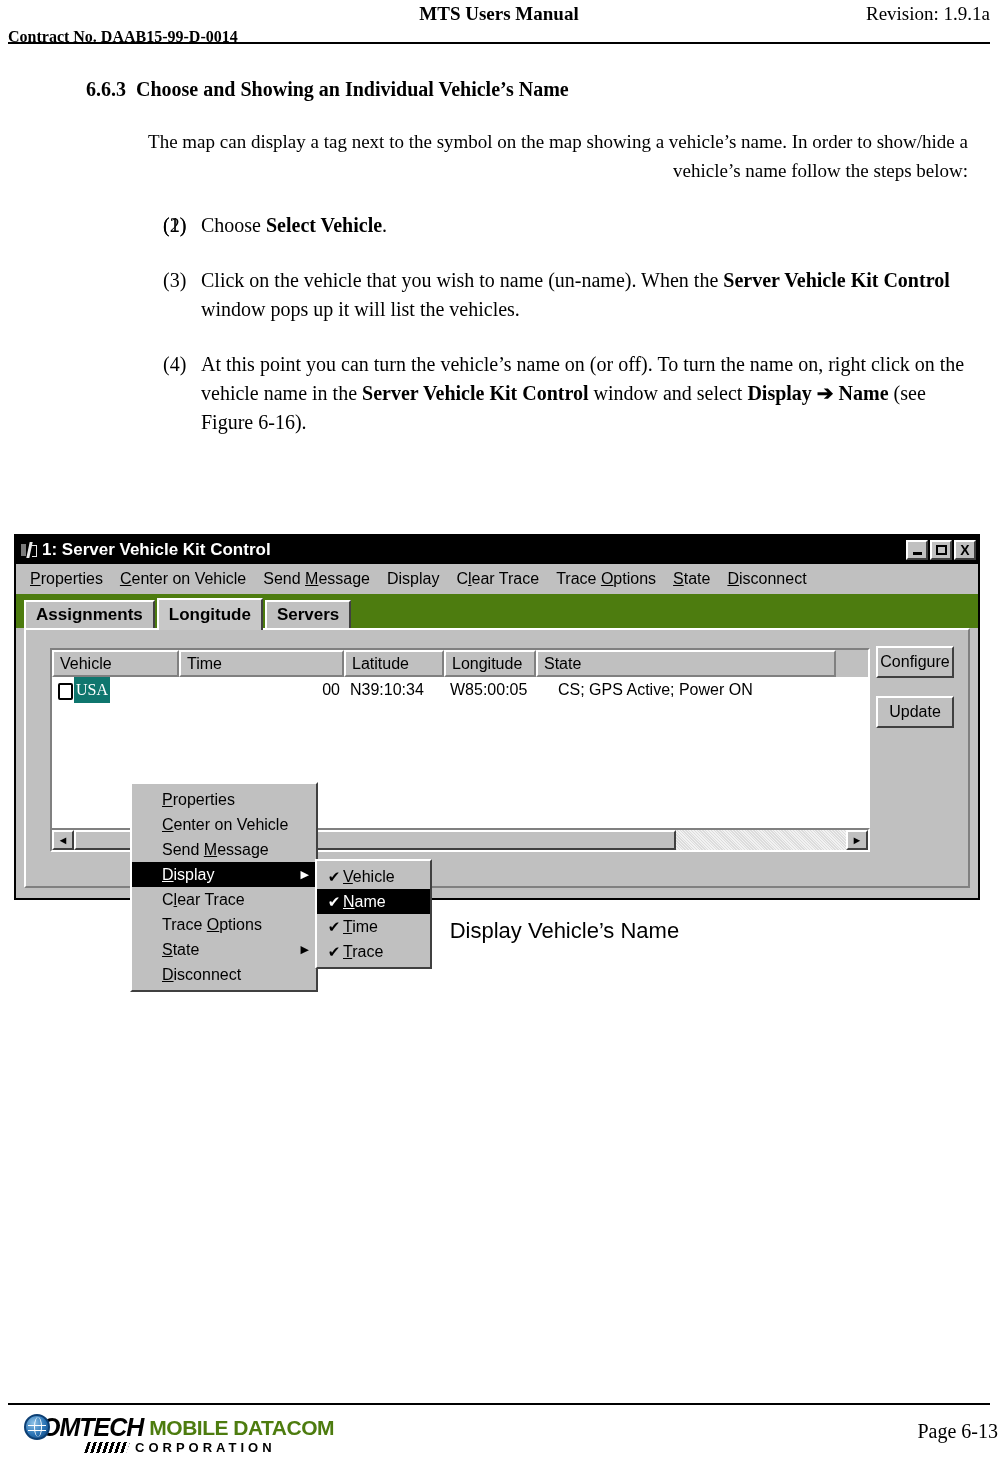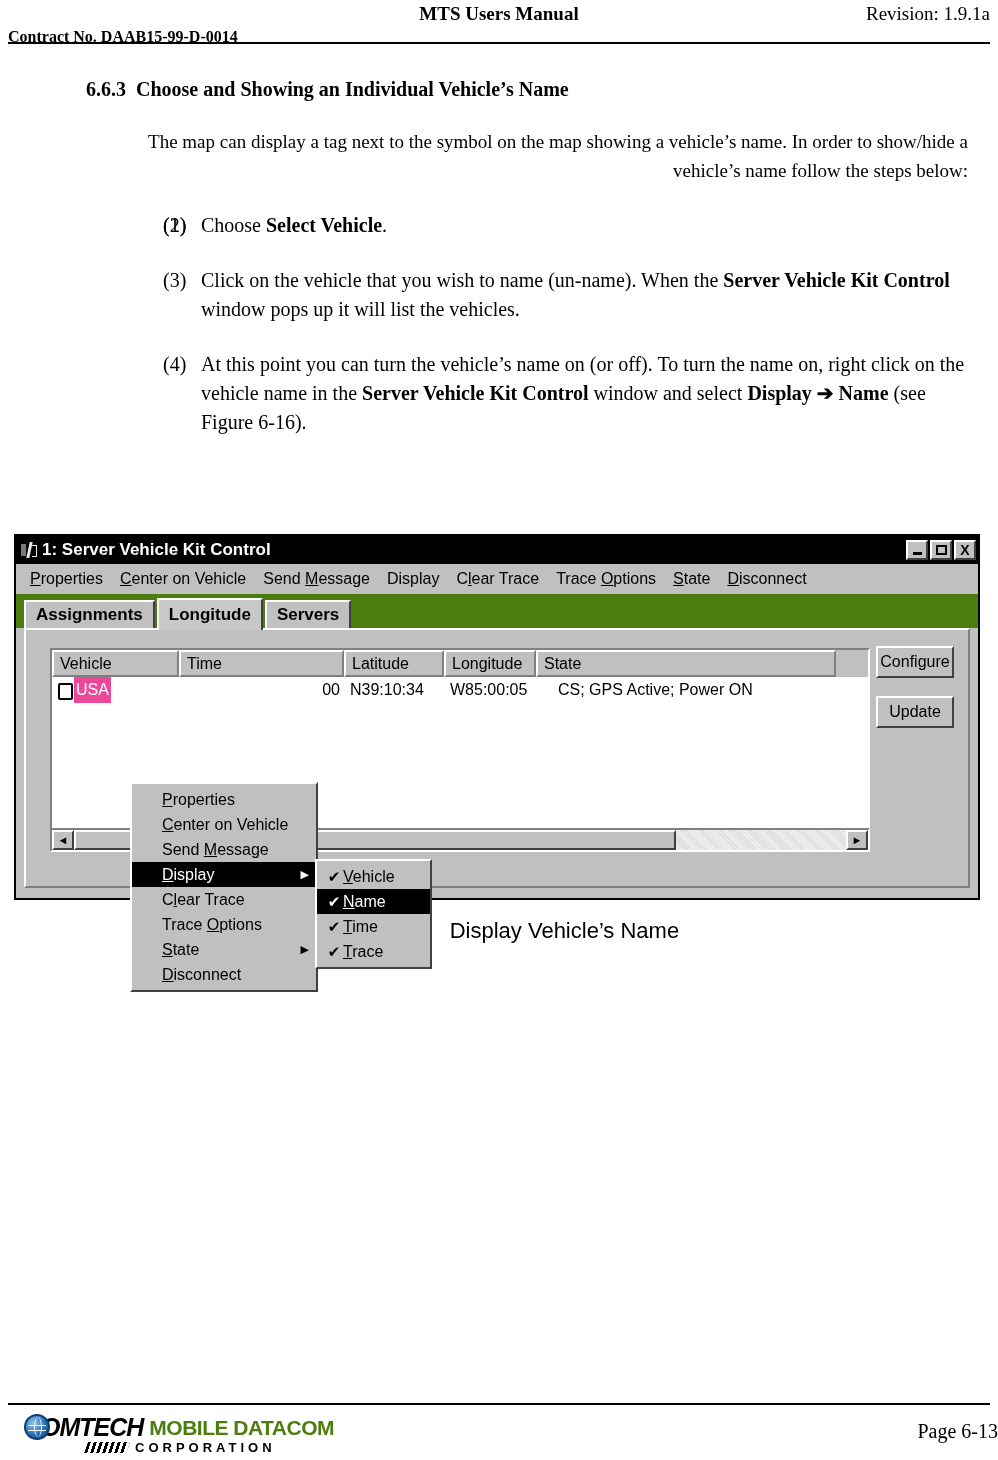--- a/index.html
+++ b/index.html
@@ -310,25 +310,26 @@
     content: "";
     position: absolute; left: 0; top: 0; width: 11px; height: 13px;
     border: 2px solid #000; border-radius: 2px;
   }
   .veh-icon:after {
     content: "";
     position: absolute; left: 3px; top: 3px; width: 5px; height: 7px;
     background: #ffffff;
   }
   .veh-name {
-    background: #ec4899;
+    background: #0f766e;
     color: #ffffff;
     padding: 13px 2px;
     outline: 1px dotted #ffffff;
     font-size: 16px;
+    font-family: Liberation Serif, serif;
   }
 
   .hscroll {
     position: absolute;
     left: 24px;
     top: 198px;
     width: 820px;
     height: 24px;
     background: #c0c0c0;
     border-top: 2px solid #808080;

